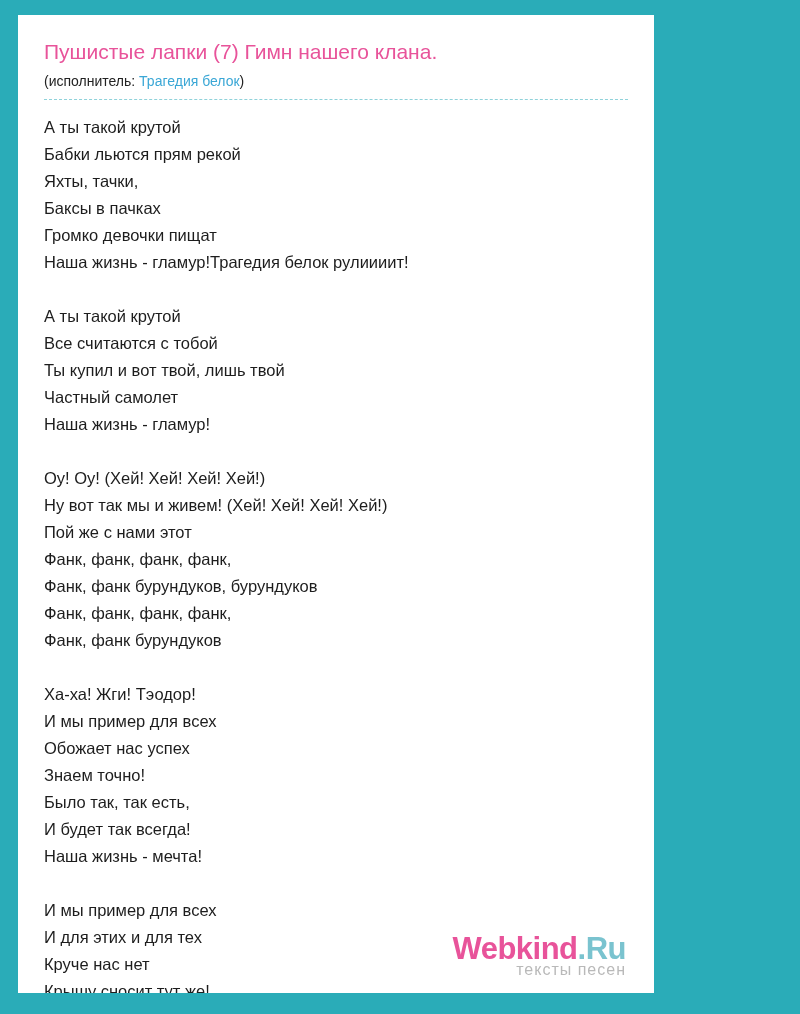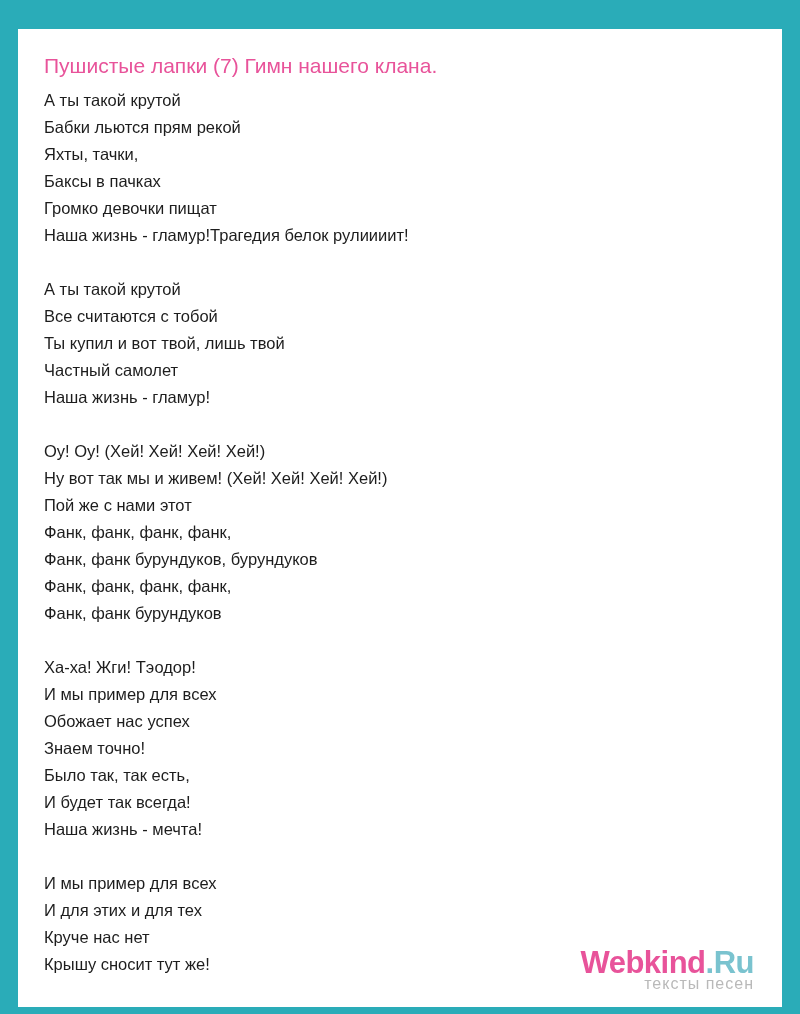--- a/index.html
+++ b/index.html
@@ -9,22 +9,22 @@
   body {
     width: 800px;
     height: 1014px;
     background: #2aacb8;
     font-family: "Liberation Sans", sans-serif;
     overflow: hidden;
   }
   .page {
     position: absolute;
     left: 18px;
-    top: 29px;
-    width: 764px;
+    top: 15px;
+    width: 636px;
     height: 978px;
     background: #ffffff;
     box-sizing: border-box;
     overflow: hidden;
   }
   .content {
     padding: 24px 26px 0 26px;
   }
   .song-title {
     color: #e8539a;
@@ -84,20 +84,23 @@
   }
 </style>
 </head>
 <body>
 
 <div class="page">
   <div class="content">
 
     <h1 class="song-title">Пушистые лапки (7) Гимн нашего клана.</h1>
 
+    <div class="performer-line">
+      <span>(исполнитель: </span><a class="performer-link" href="#">Трагедия белок</a><span>)</span>
+    </div>
 
     <div class="lyrics"><div class="stanza"><div class="line">А ты такой крутой</div><div class="line">Бабки льются прям рекой</div><div class="line">Яхты, тачки,</div><div class="line">Баксы в пачках</div><div class="line">Громко девочки пищат</div><div class="line">Наша жизнь - гламур!Трагедия белок рулиииит!</div></div><div class="stanza"><div class="line">А ты такой крутой</div><div class="line">Все считаются с тобой</div><div class="line">Ты купил и вот твой, лишь твой</div><div class="line">Частный самолет</div><div class="line">Наша жизнь - гламур!</div></div><div class="stanza"><div class="line">Оу! Оу! (Хей! Хей! Хей! Хей!)</div><div class="line">Ну вот так мы и живем! (Хей! Хей! Хей! Хей!)</div><div class="line">Пой же с нами этот</div><div class="line">Фанк, фанк, фанк, фанк,</div><div class="line">Фанк, фанк бурундуков, бурундуков</div><div class="line">Фанк, фанк, фанк, фанк,</div><div class="line">Фанк, фанк бурундуков</div></div><div class="stanza"><div class="line">Ха-ха! Жги! Тэодор!</div><div class="line">И мы пример для всех</div><div class="line">Обожает нас успех</div><div class="line">Знаем точно!</div><div class="line">Было так, так есть,</div><div class="line">И будет так всегда!</div><div class="line">Наша жизнь - мечта!</div></div><div class="stanza"><div class="line">И мы пример для всех</div><div class="line">И для этих и для тех</div><div class="line">Круче нас нет</div><div class="line">Крышу сносит тут же!</div></div></div>
 
   </div>
 
   <div class="watermark">
     <div class="wm-main"><span class="wm-webkind">Webkind</span><span class="wm-ru">.Ru</span></div>
     <div class="wm-sub">тексты песен</div>
   </div>
 </div>

